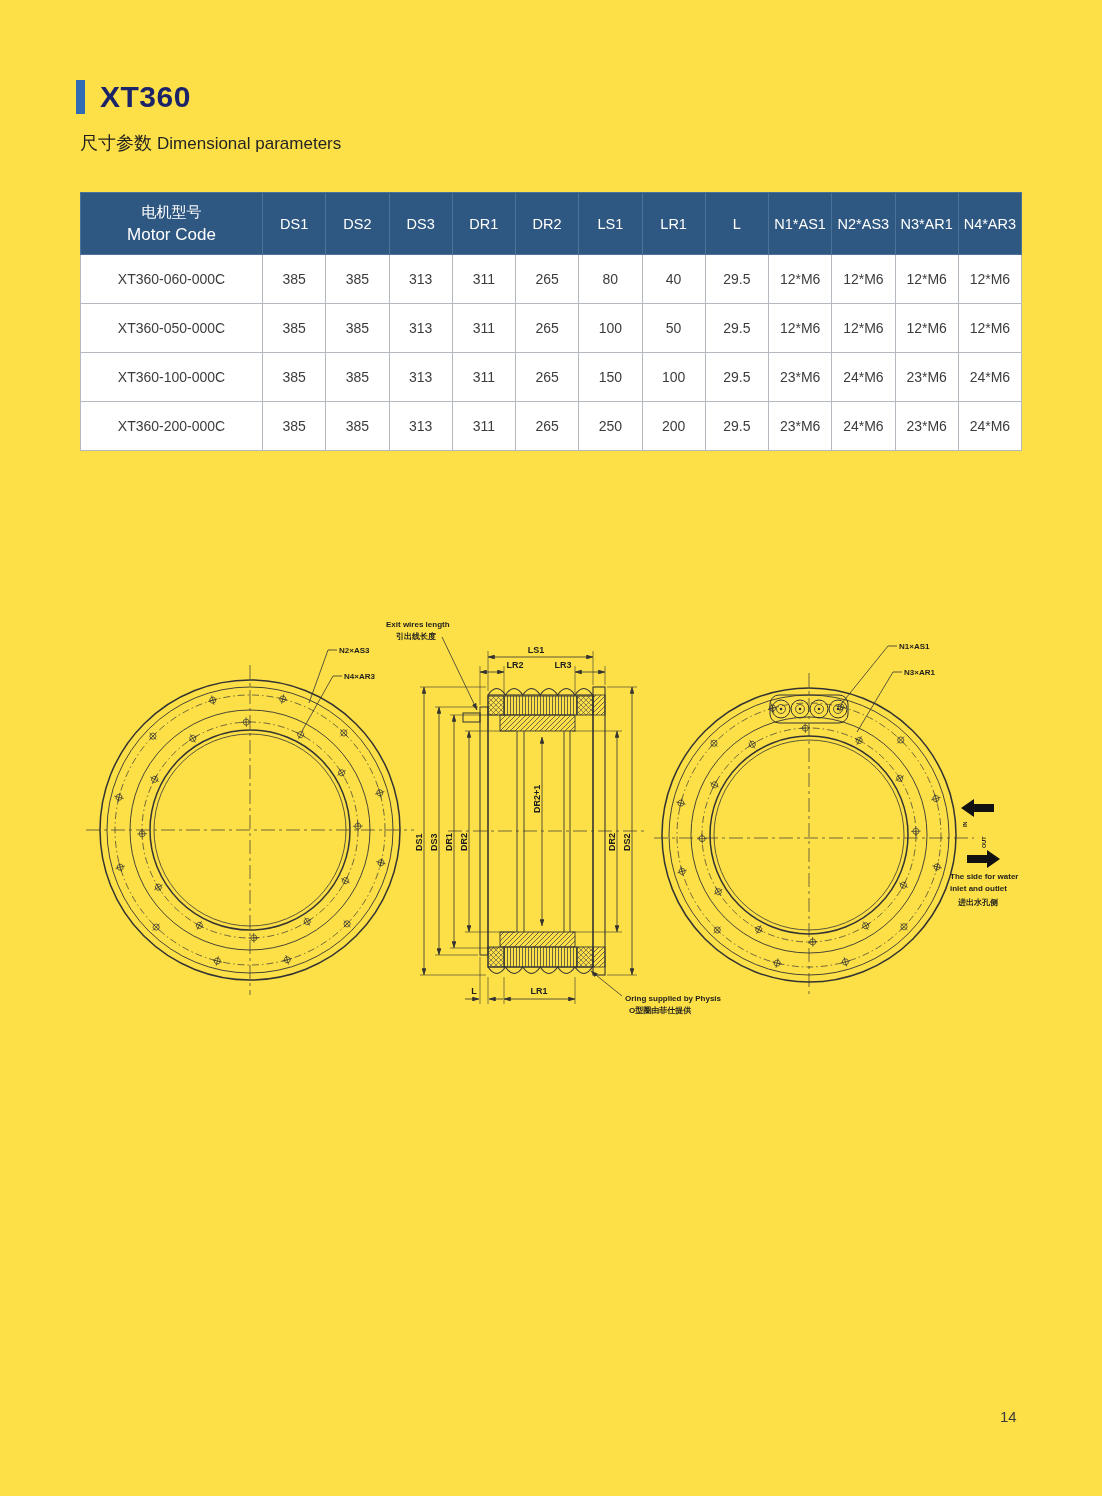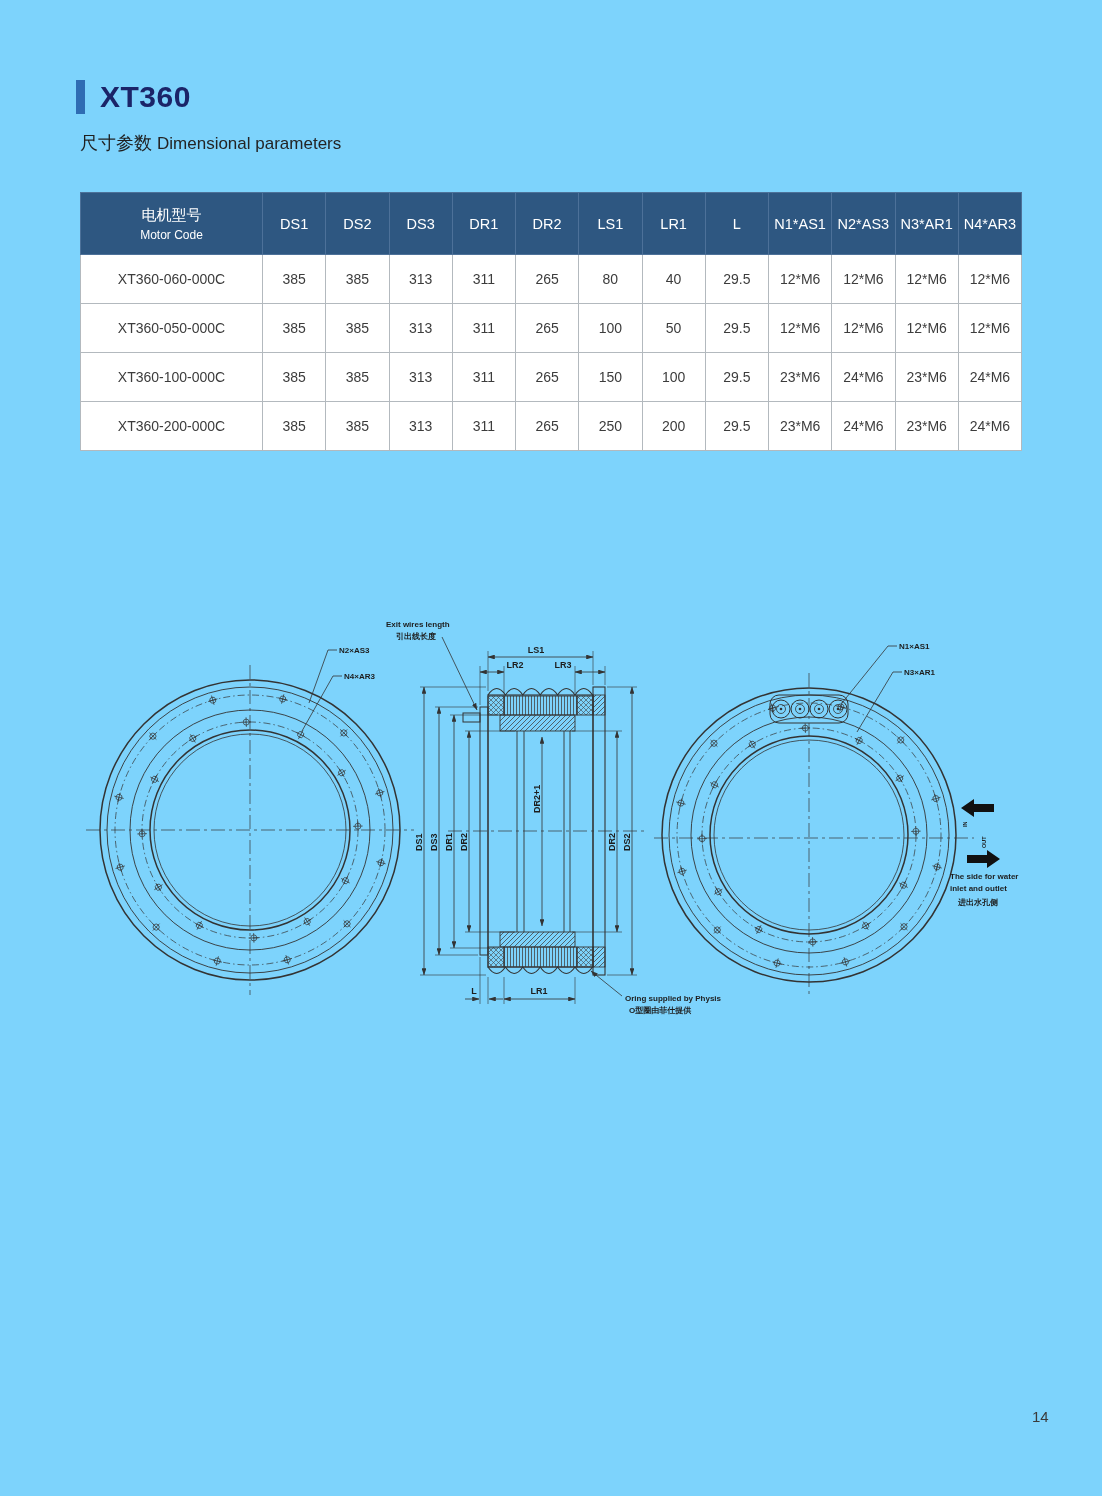--- a/index.html
+++ b/index.html
@@ -1,39 +1,39 @@
 <!DOCTYPE html>
 <html><head>
 <meta charset="utf-8">
 <style>
   * { box-sizing: border-box; margin: 0; padding: 0; }
   body { background:#e8e8e8; font-family:"Liberation Sans", sans-serif; }
-  .page { position:relative; width:1102px; height:1496px; background:#7dd3fc; margin:0 auto; overflow:hidden; }
+  .page { position:relative; width:1102px; height:1496px; background:#fde047; margin:0 auto; overflow:hidden; }
 
   .title-block { position:absolute; left:76px; top:80px; display:flex; align-items:center; }
   .accent-bar { width:9px; height:34px; background:#2f6cb3; margin-right:15px; }
   .page-title { font-size:30px; font-weight:bold; color:#1b2468; letter-spacing:0.5px; }
 
   .subtitle { position:absolute; left:80px; top:131px; font-size:18px; color:#1e1e1e; }
   .subtitle .en { font-size:17px; color:#242424; }
 
   table.params { position:absolute; left:80px; top:192px; width:942px; border-collapse:collapse; table-layout:fixed; }
   table.params th, table.params td { border:1px solid #b3b9be; text-align:center; vertical-align:middle; }
   table.params th { background:#2e5781; color:#ffffff; font-weight:normal; font-size:14.5px; height:62px; border-color:#4d7199; }
   table.params th.motor-code-header { width:182px; }
   table.params th .cn { display:block; font-size:15px; margin-bottom:3px; }
-  table.params th .en { display:block; font-size:12px; }
+  table.params th .en { display:block; font-size:17px; }
   table.params td { height:49px; font-size:14px; color:#3c3c3c; background:#ffffff; }
 
   .drawing-svg { position:absolute; left:56px; top:605px; }
   .dim { font:bold 9px "Liberation Sans", sans-serif; fill:#1d1d1d; }
   .dims { font:bold 8px "Liberation Sans", sans-serif; fill:#1d1d1d; }
   .tiny { font:bold 5.5px "Liberation Sans", sans-serif; fill:#1d1d1d; }
 
-  .page-number { position:absolute; left:1032px; top:1408px; font-size:15px; color:#3a3a3a; }
+  .page-number { position:absolute; left:1000px; top:1408px; font-size:15px; color:#3a3a3a; }
 </style>
 </head>
 <body>
 
 <div class="page">
 
   <div class="title-block">
     <div class="accent-bar"></div>
     <div class="page-title">XT360</div>
   </div>

